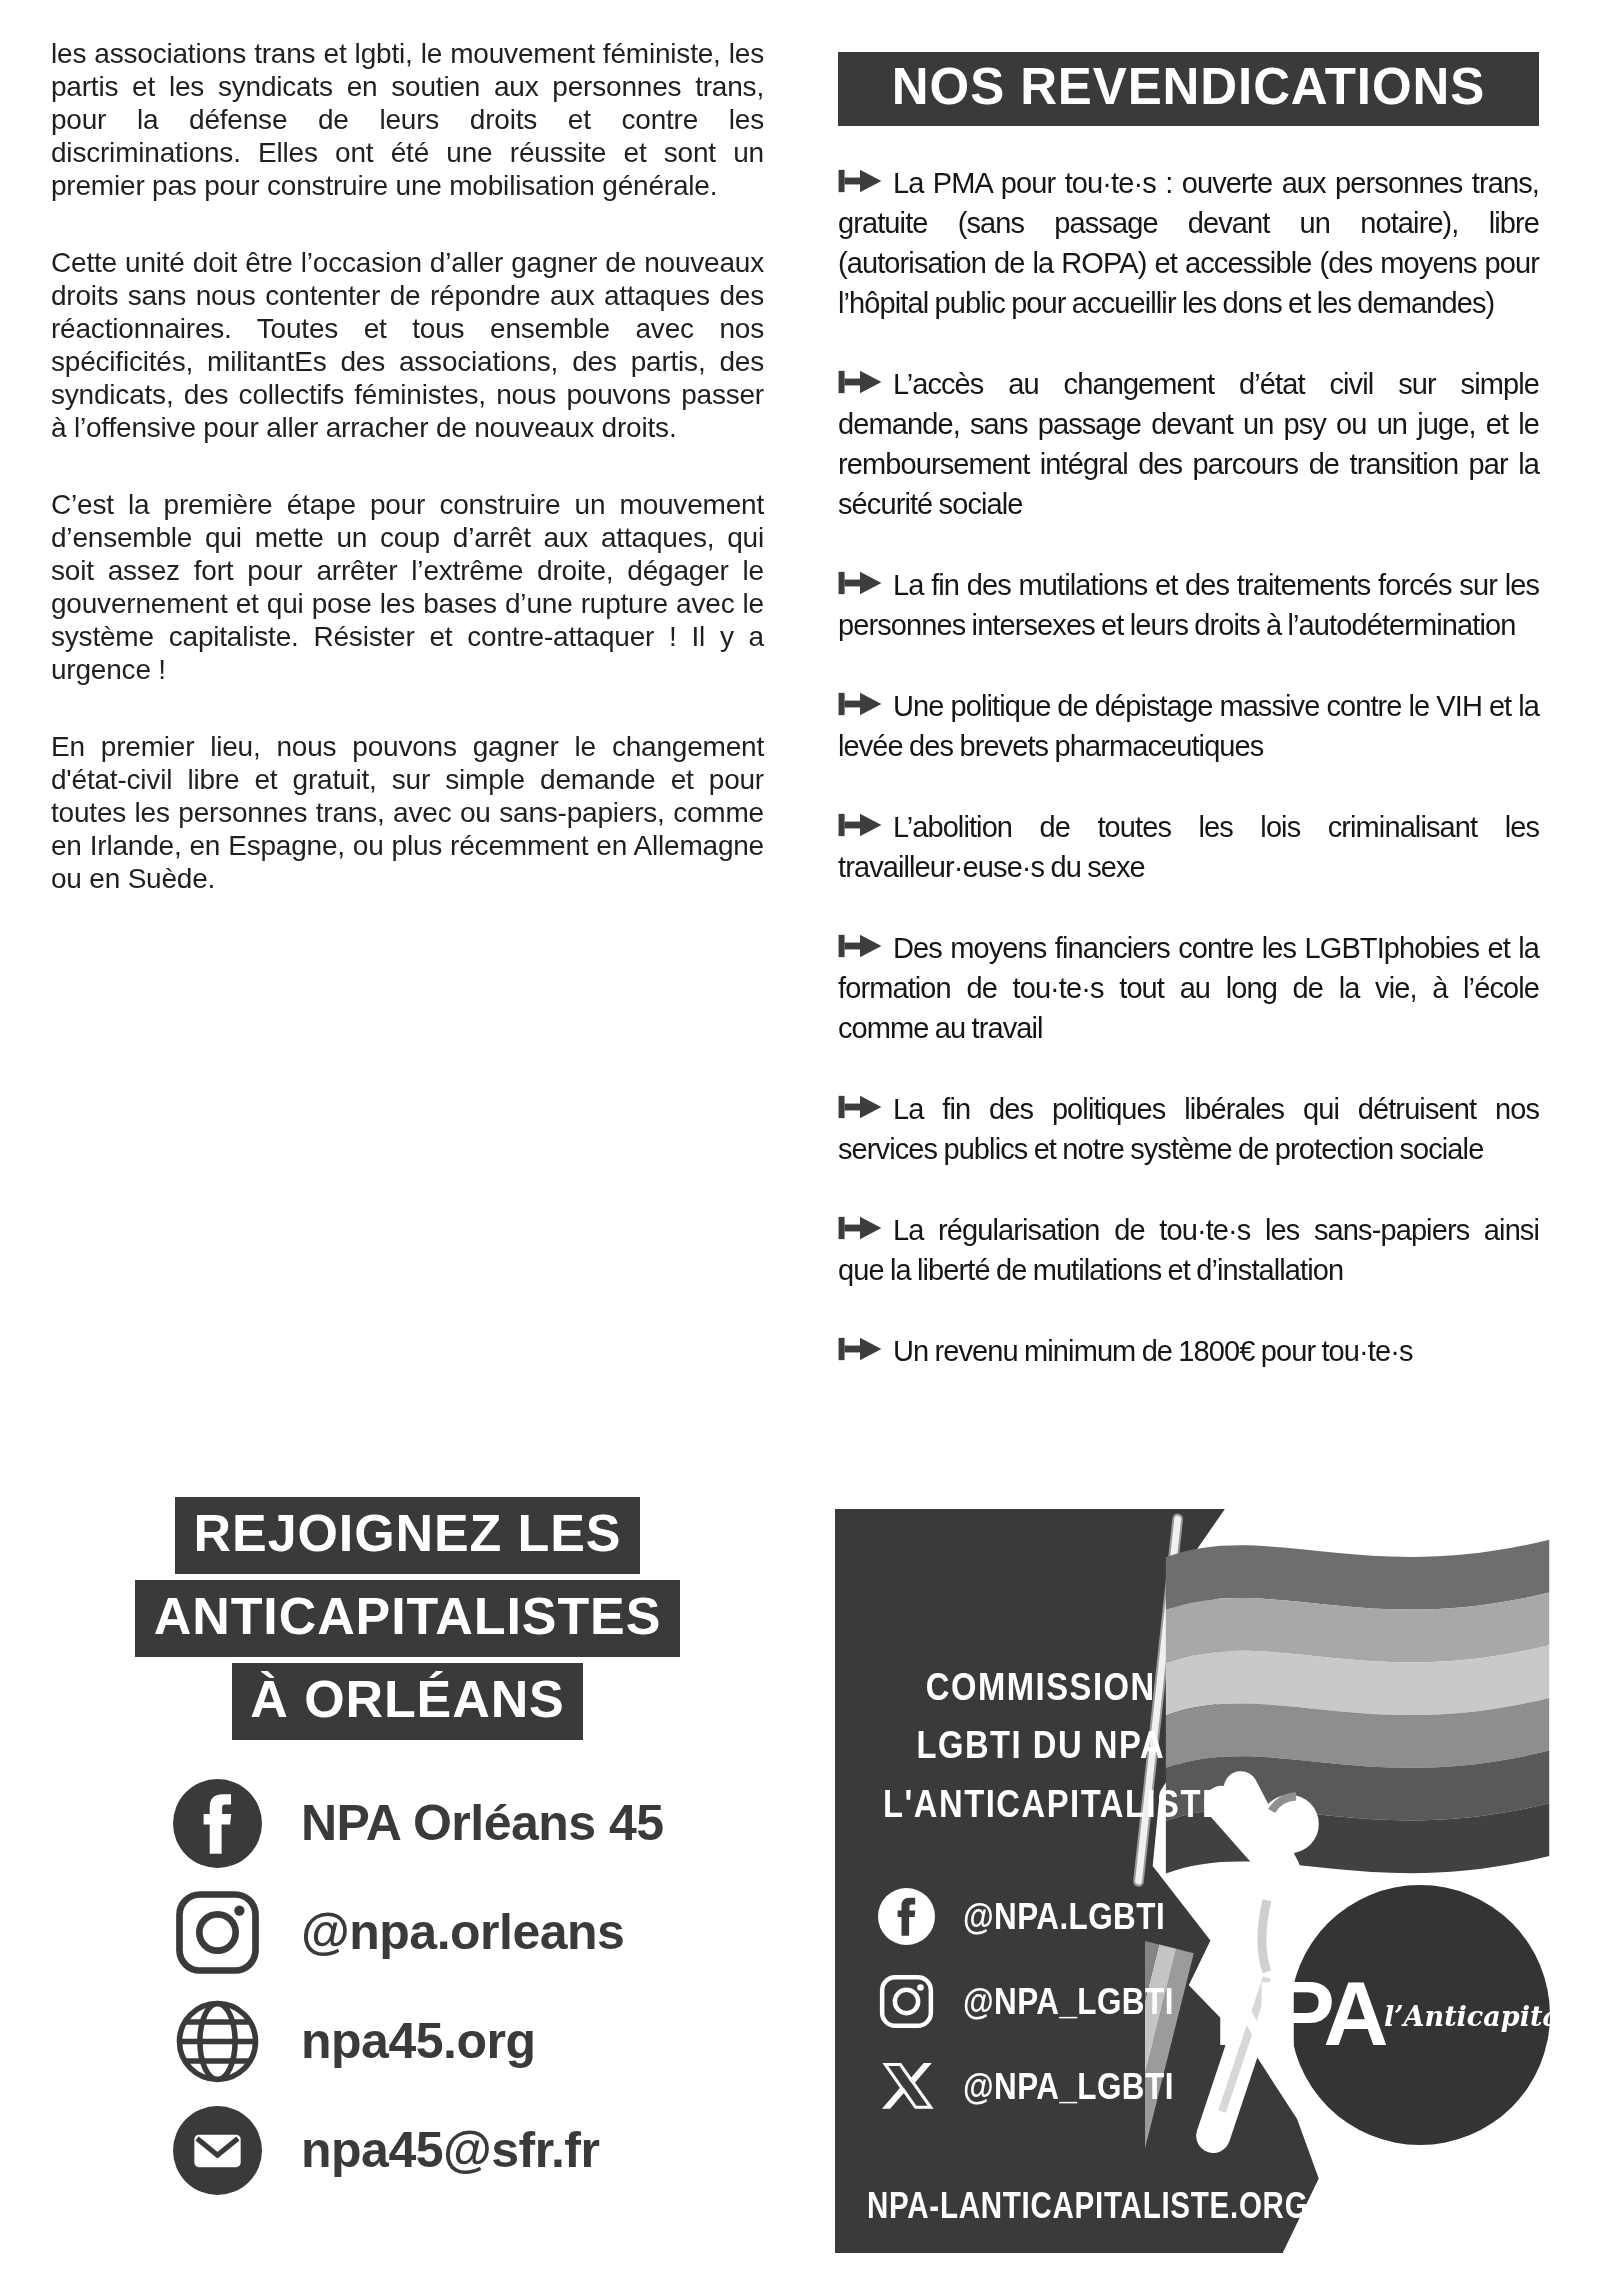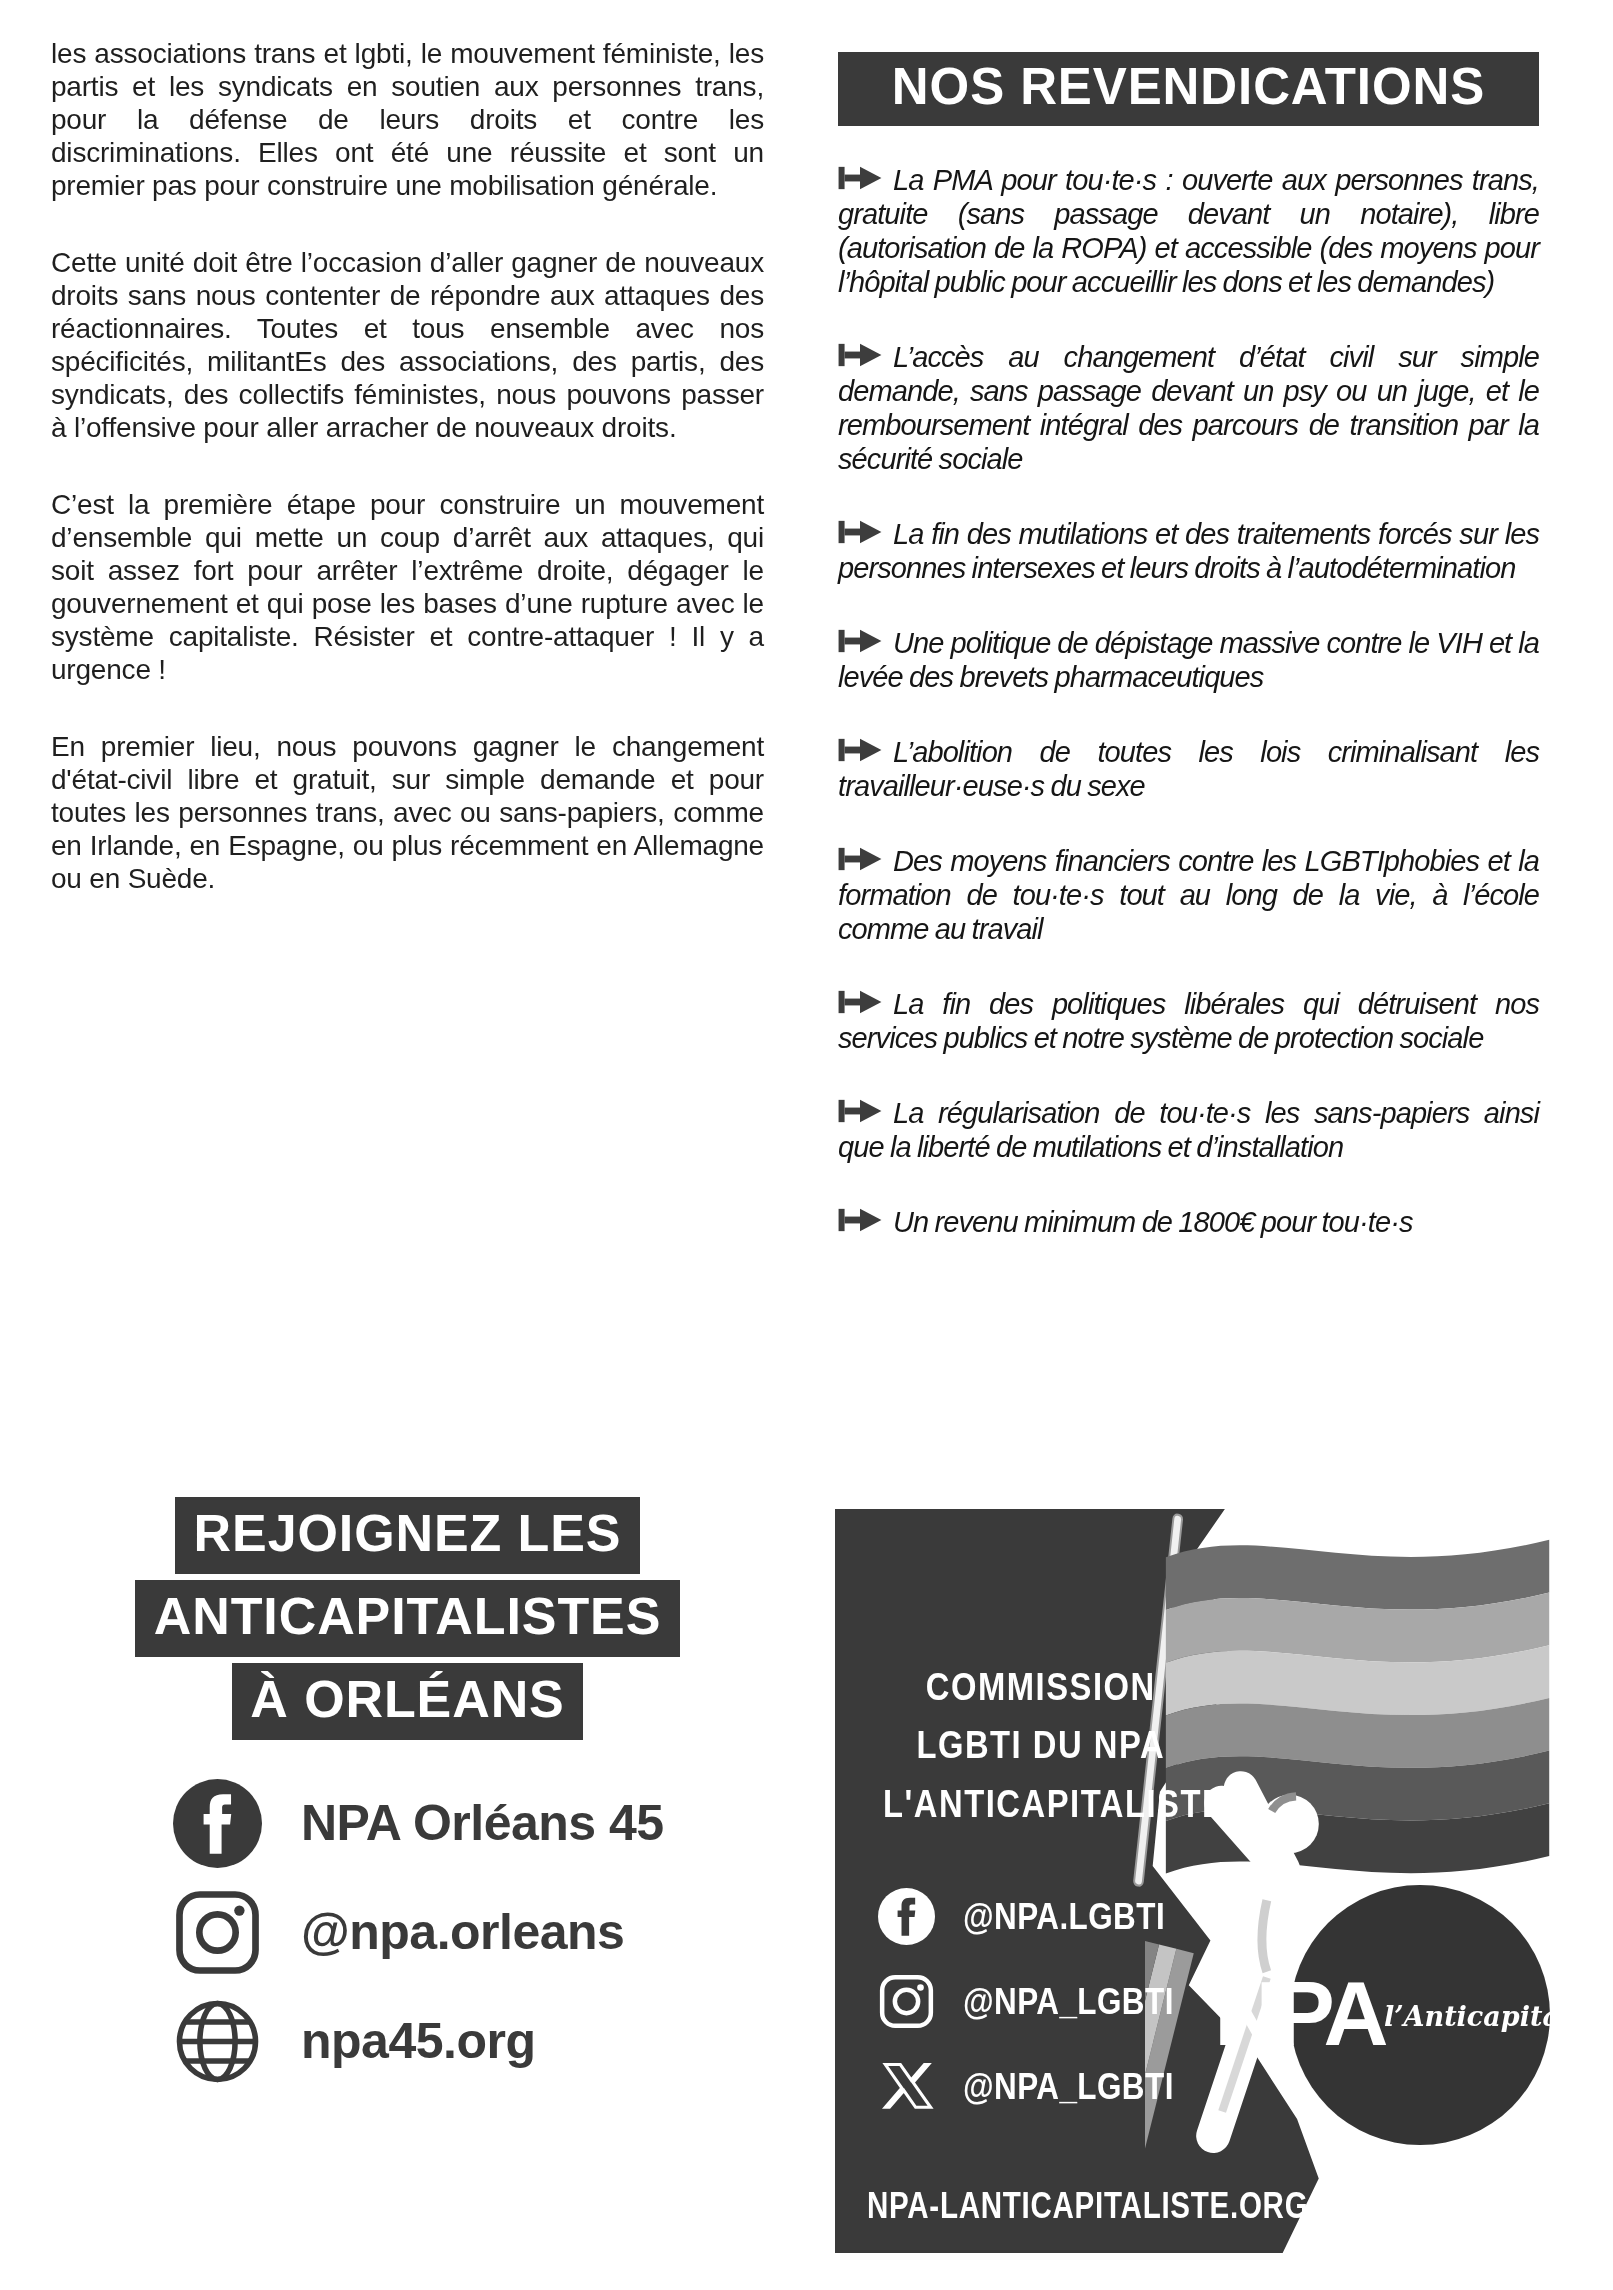--- a/index.html
+++ b/index.html
@@ -14,22 +14,22 @@
     color:#1f1f1f;letter-spacing:-0.2px;
   }
   
   .right-col{position:absolute;left:838px;top:52px;width:701px;}
   .rev-header{
     background:#3a3a3a;color:#ffffff;font-weight:800;font-size:51px;
     letter-spacing:0.9px;text-align:center;padding:4.6px 9.2px 10px;
   }
   ul.rev-list{list-style:none;margin:37px 0 0;padding:0;}
   ul.rev-list li{
-    font-size:29px;line-height:34px;letter-spacing:-0.9px;word-spacing:-0.9px;
-    text-align:justify;color:#161616;margin:0 0 41px 0;font-style:italic;
+    font-size:29px;line-height:40px;letter-spacing:-0.9px;word-spacing:-0.9px;
+    text-align:justify;color:#161616;margin:0 0 41px 0;
   }
   .arrow-icon{display:inline-block;width:44px;height:24px;vertical-align:-0.9px;margin-right:11px;}
   
   .join-section{position:absolute;left:51px;top:1497px;width:713px;text-align:center;}
   .join-line-wrap{margin:0 0 6.5px 0;}
   .join-line{
     display:inline-block;background:#3a3a3a;color:#fff;font-weight:800;
     font-size:52px;letter-spacing:0.9px;padding:5.5px 18.5px 11px;
   }
   .contacts{margin-top:39px;text-align:center;}
@@ -156,20 +156,28 @@
         </svg>
       <span class="contact-label">@npa.orleans</span>
     </div>
     <div class="contact-row">
       <svg class="contact-icon" viewBox="0 0 48 48" fill="none" stroke="#3a3a3a" stroke-width="3">
           <circle cx="24" cy="24" r="20.5"></circle>
           <ellipse cx="24" cy="24" rx="9.5" ry="20.5"></ellipse>
           <path d="M3.5 24h41M6.5 13.5h35M6.5 34.5h35"></path>
         </svg>
       <span class="contact-label">npa45.org</span>
+    </div>
+    <div class="contact-row">
+      <svg class="contact-icon" viewBox="0 0 48 48">
+          <circle cx="24" cy="24" r="24" fill="#3a3a3a"></circle>
+          <rect x="11.5" y="15.5" width="25" height="17.5" rx="2.5" fill="#fff"></rect>
+          <path d="M13 17.5l11 9 11-9" fill="none" stroke="#3a3a3a" stroke-width="2.8"></path>
+        </svg>
+      <span class="contact-label">npa45@sfr.fr</span>
     </div>
   </div>
 </div>
 
 <div class="commission-wrap">
   <div class="comm-box"></div>
 
   <svg class="flag-svg" viewBox="0 0 440 420" preserveAspectRatio="none">
     <rect x="24" y="4" width="9" height="340" rx="4" fill="#f0f0f0" stroke="#9a9a9a" stroke-width="2" transform="rotate(7 28 170)"></rect>
     <path d="M36,44 C140,10 240,70 432,28 L432,76 C240,118 140,58 36,92 Z" fill="#6e6e6e"></path>

